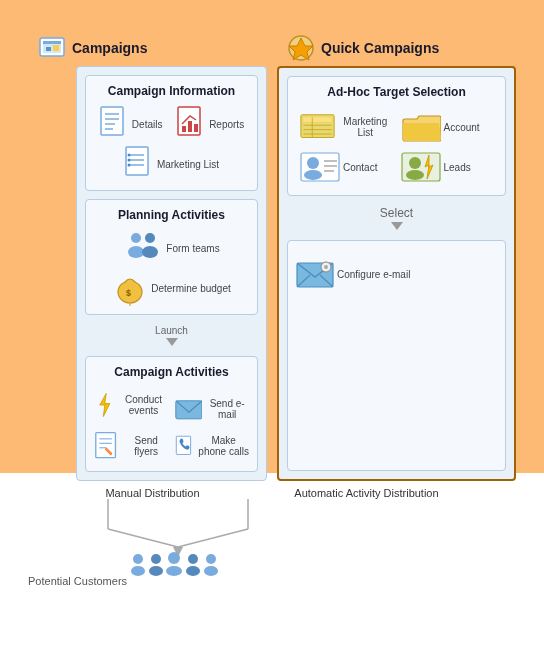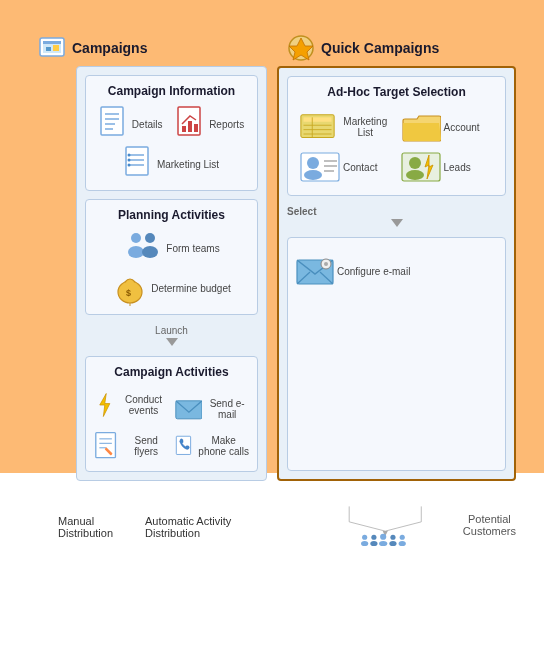--- a/index.html
+++ b/index.html
@@ -144,44 +144,43 @@
     }
 
     .icon-grid-2x2 {
       display: grid;
       grid-template-columns: 1fr 1fr;
       gap: 8px;
       padding: 4px;
     }
 
     .select-label {
-      text-align: left;
-      font-size: 10px;
+      text-align: center;
+      font-size: 12px;
       color: #666;
       margin: 2px 0;
       position: relative;
-      font-weight: bold;
     }
 
     .select-label::after {
       content: '';
       display: block;
       width: 0;
       height: 0;
       border-left: 6px solid transparent;
       border-right: 6px solid transparent;
       border-top: 8px solid #999;
       margin: 2px auto 0;
     }
 
     
     .bottom-section {
       display: flex;
-      flex-direction: row;
-      align-items: center;
+      flex-direction: column;
+      align-items: flex-start;
       padding-top: 6px;
       gap: 0;
     }
 
     .distribution-labels {
       display: flex;
       justify-content: space-around;
       width: 100%;
       padding: 0 30px;
     }

